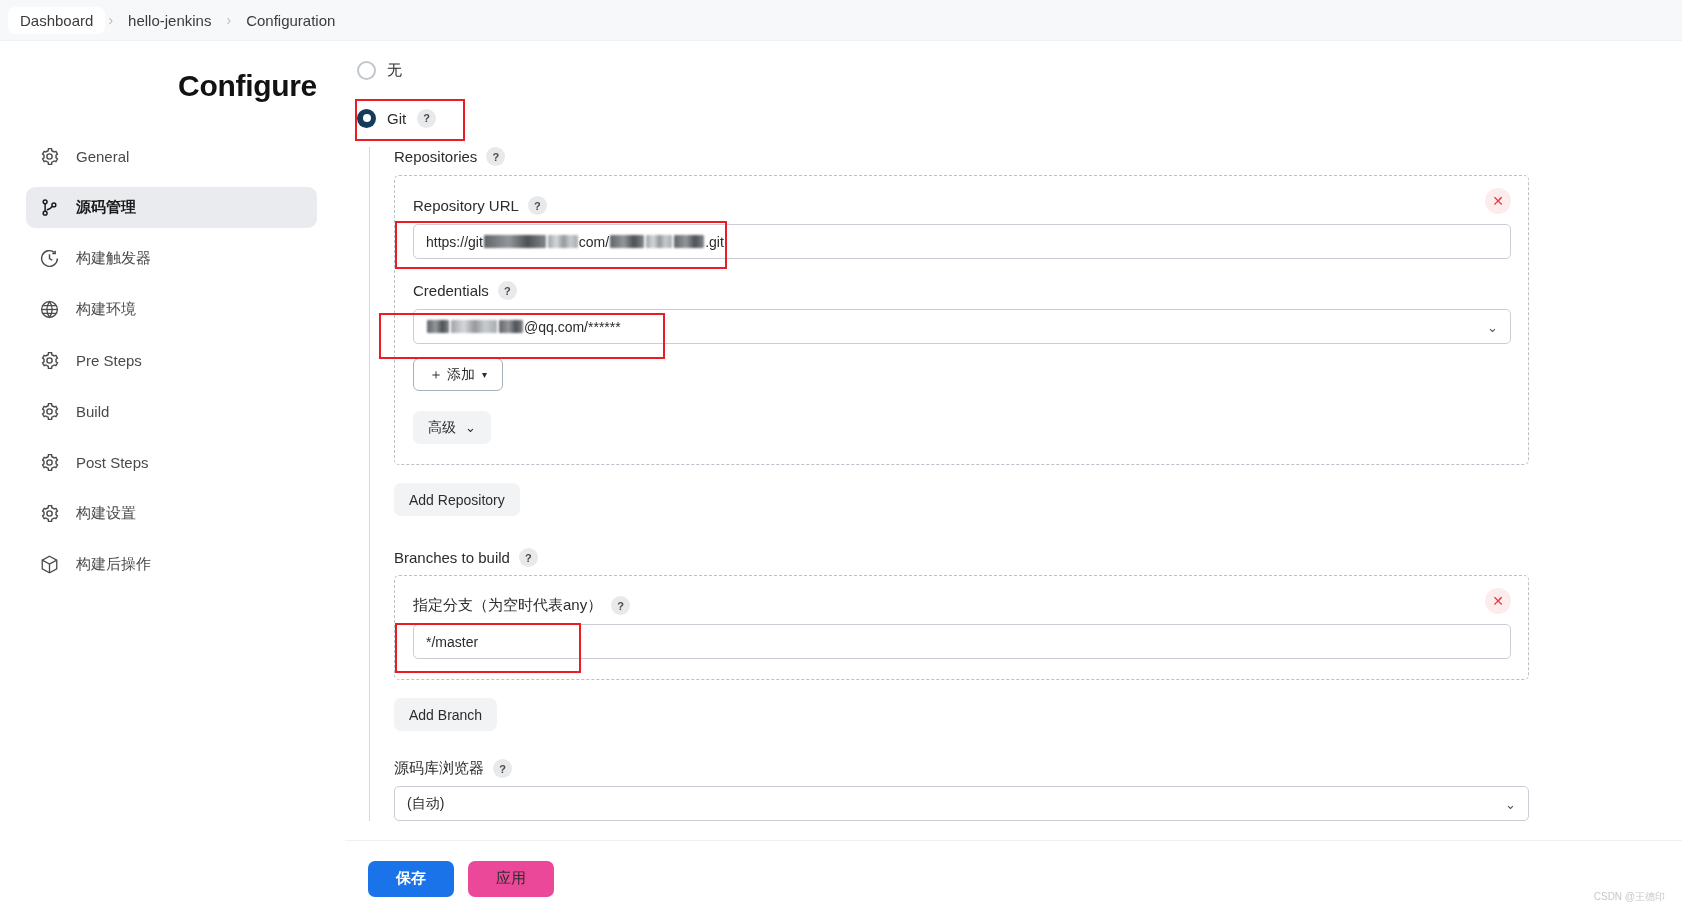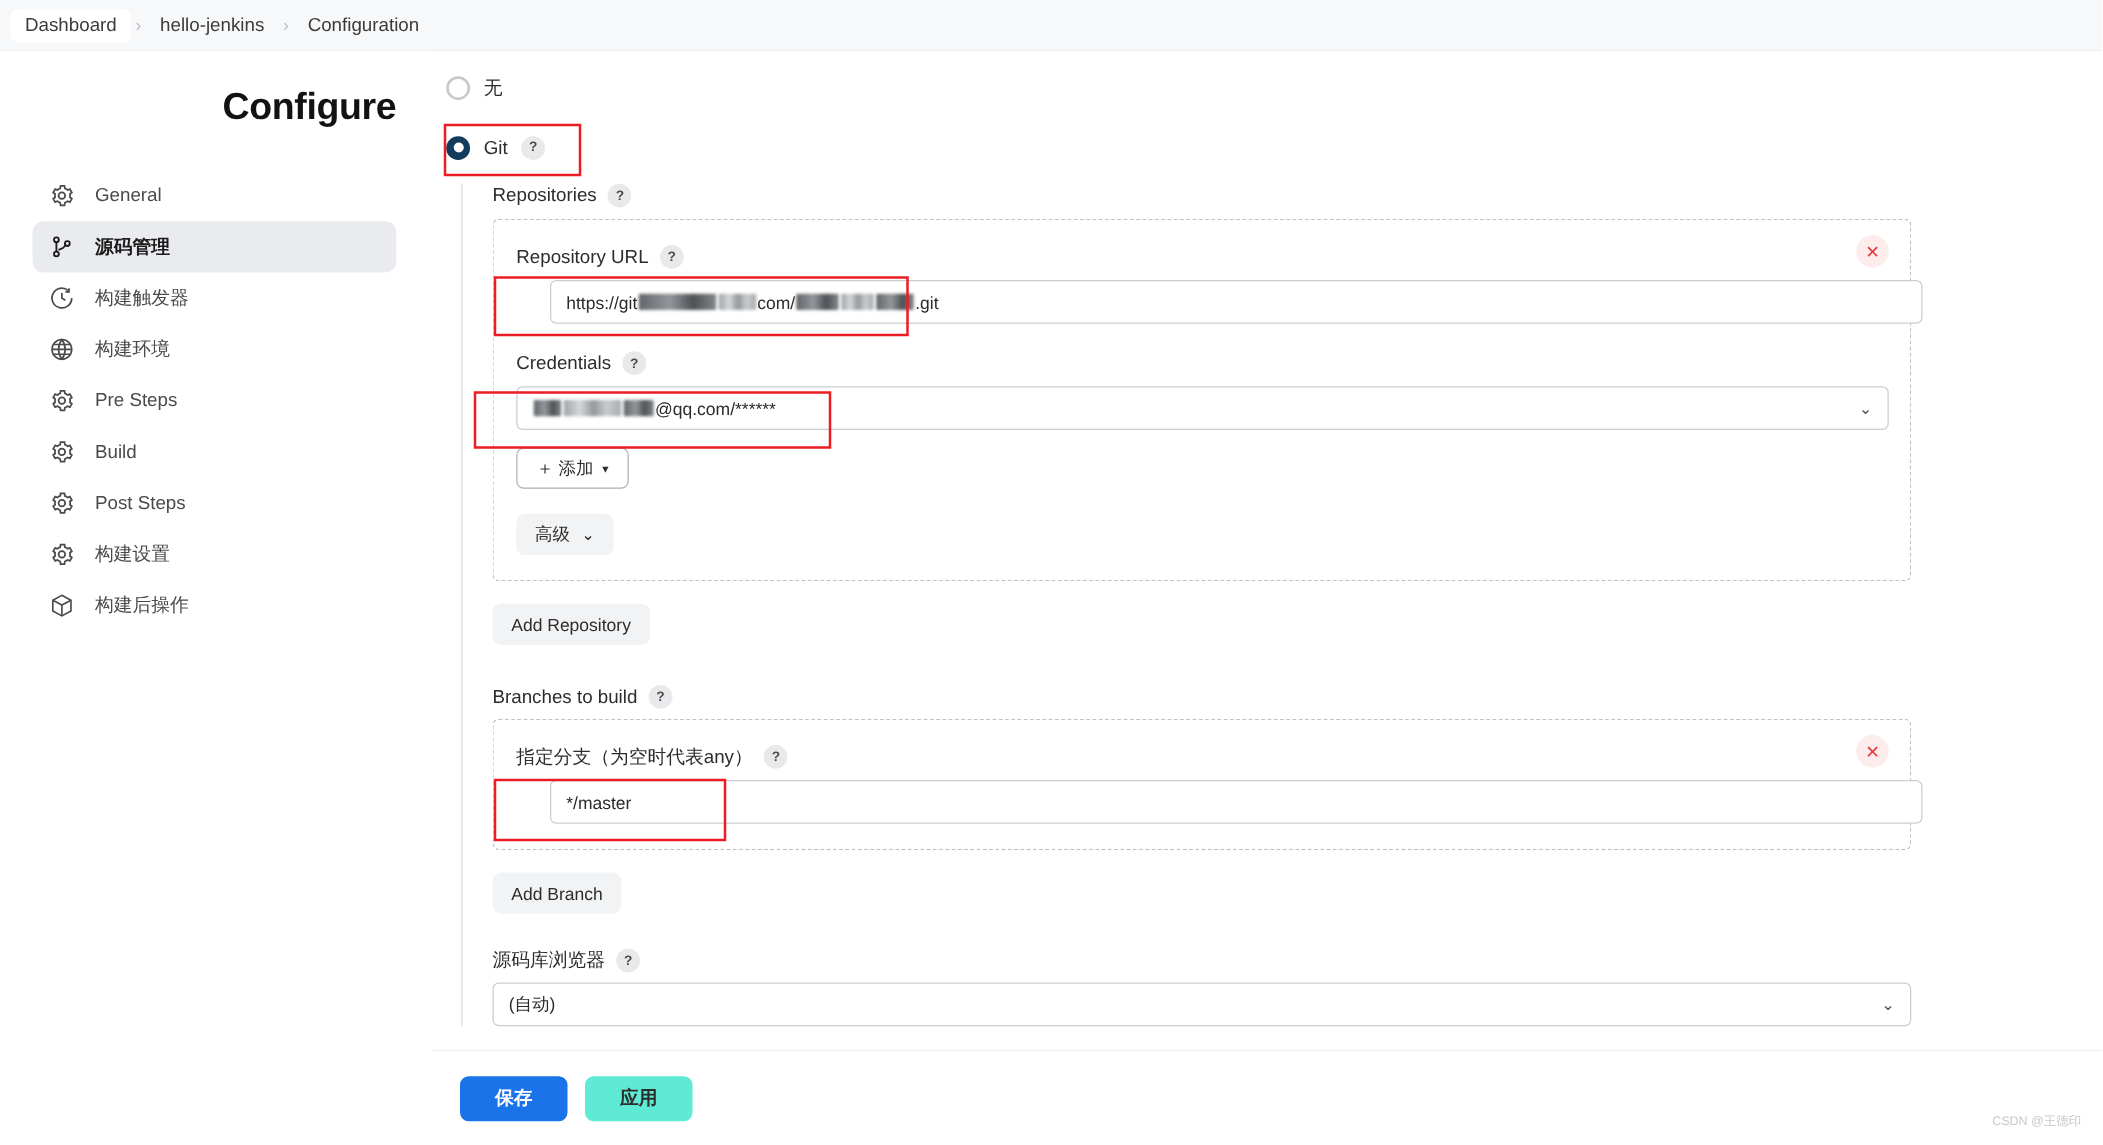--- a/index.html
+++ b/index.html
@@ -59,21 +59,21 @@
     align-items: center;
     gap: 16px;
     height: 41px;
     padding: 0 12px;
     border-radius: 9px;
     margin-bottom: 0px;
     cursor: pointer;
     font-size: 15px;
     color: #4a4a4a;
   }
-  .nav-item + .nav-item { margin-top: 0px; }
+  .nav-item + .nav-item { margin-top: 10px; }
   .nav-item.selected {
     background: #e9ebee;
     color: #1b1b1b;
     font-weight: bold;
   }
   .nav-item .nav-ico {
     width: 22px; height: 22px;
     flex: 0 0 22px;
     display: flex; align-items: center; justify-content: center;
   }
@@ -169,21 +169,20 @@
     width: 100%;
     height: 35px;
     border: 1px solid #c9ced4;
     border-radius: 5px;
     background: #fff;
     padding: 0 12px;
     font-size: 14px;
     color: #2b2b2b;
     font-family: "Liberation Sans", sans-serif;
     outline: none;
-    margin-left: 27px;
   }
   .select-input {
     width: 100%;
     height: 35px;
     border: 1px solid #c9ced4;
     border-radius: 5px;
     background: #fff;
     padding: 0 34px 0 12px;
     font-size: 14px;
     color: #2b2b2b;
@@ -270,26 +269,25 @@
     font-weight: bold;
     cursor: pointer;
     font-family: "Liberation Sans", sans-serif;
   }
   .btn-secondary {
     height: 36px;
     min-width: 86px;
     padding: 0 22px;
     border: none;
     border-radius: 7px;
-    background: #5eead4;
+    background: #ec4899;
     color: #2c2c2c;
     font-size: 15px;
     cursor: pointer;
     font-family: "Liberation Sans", sans-serif;
-    font-weight: bold;
   }
 
   #watermark {
     position: absolute;
     right: 17px; bottom: 12px;
     font-size: 10px;
     color: #c5c8cb;
     user-select: none;
   }
 

